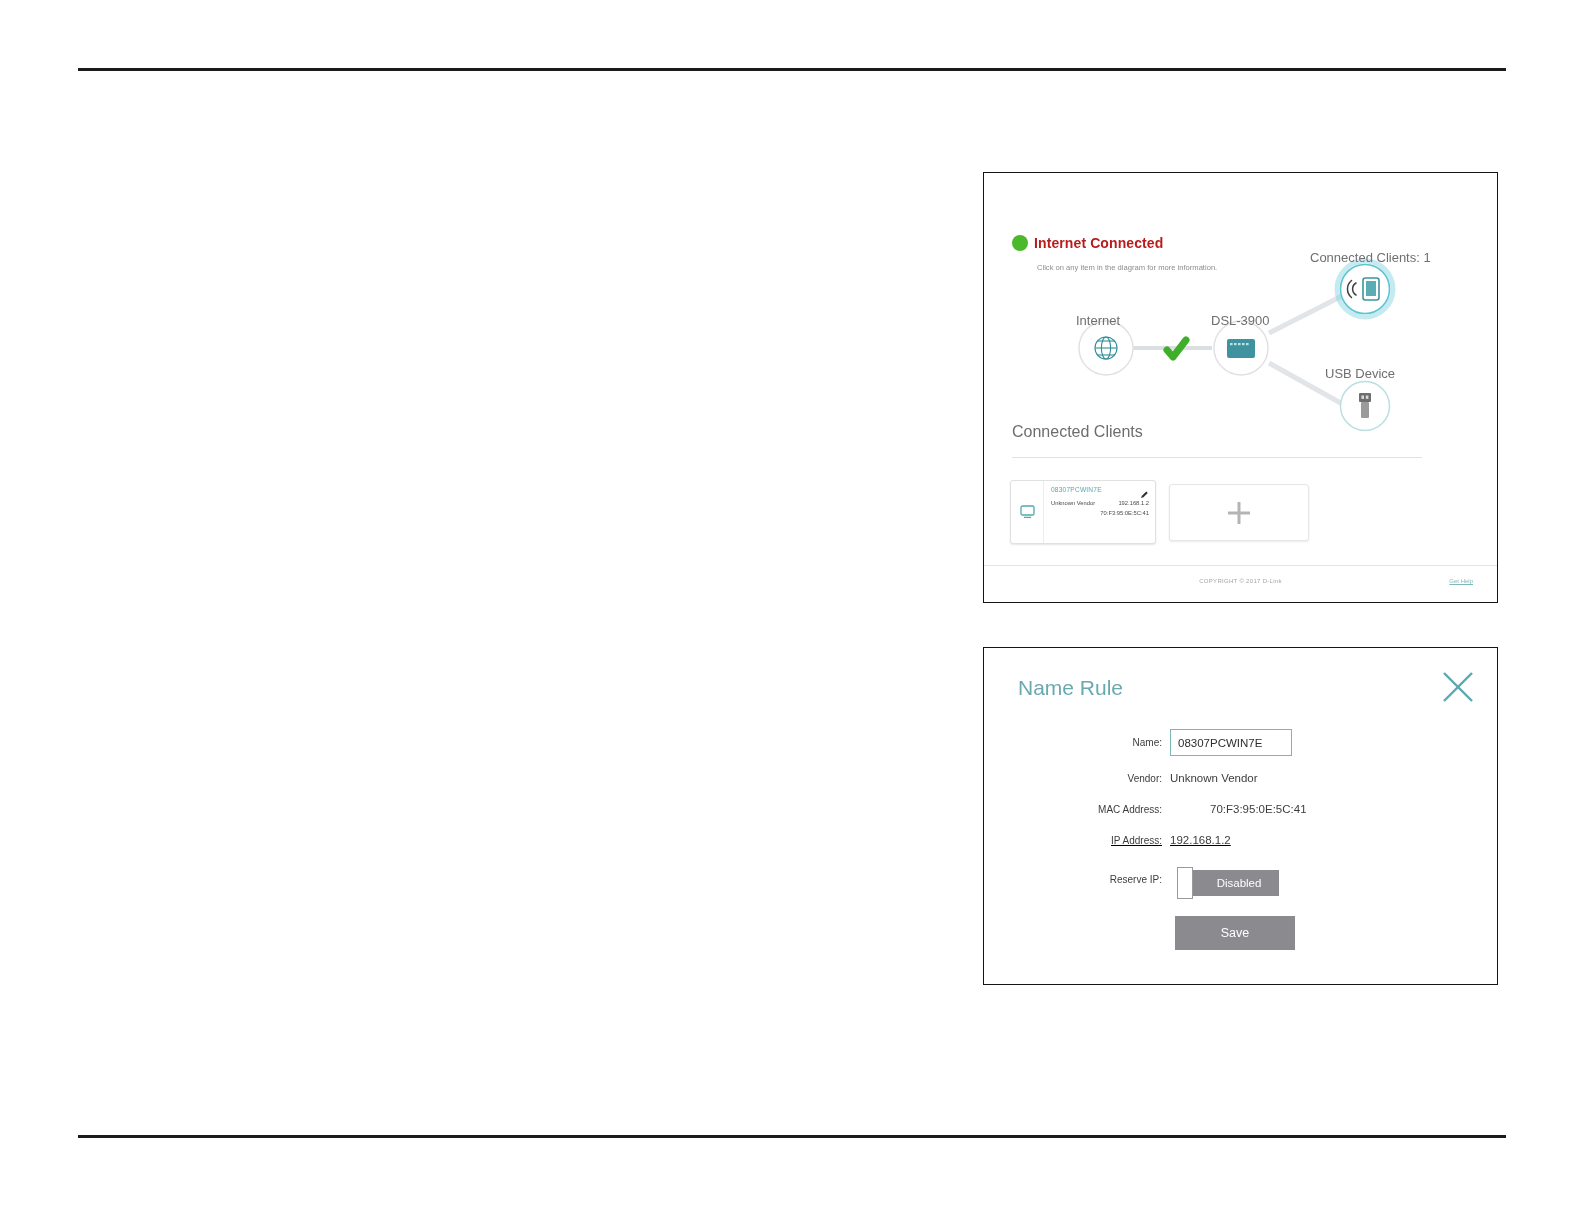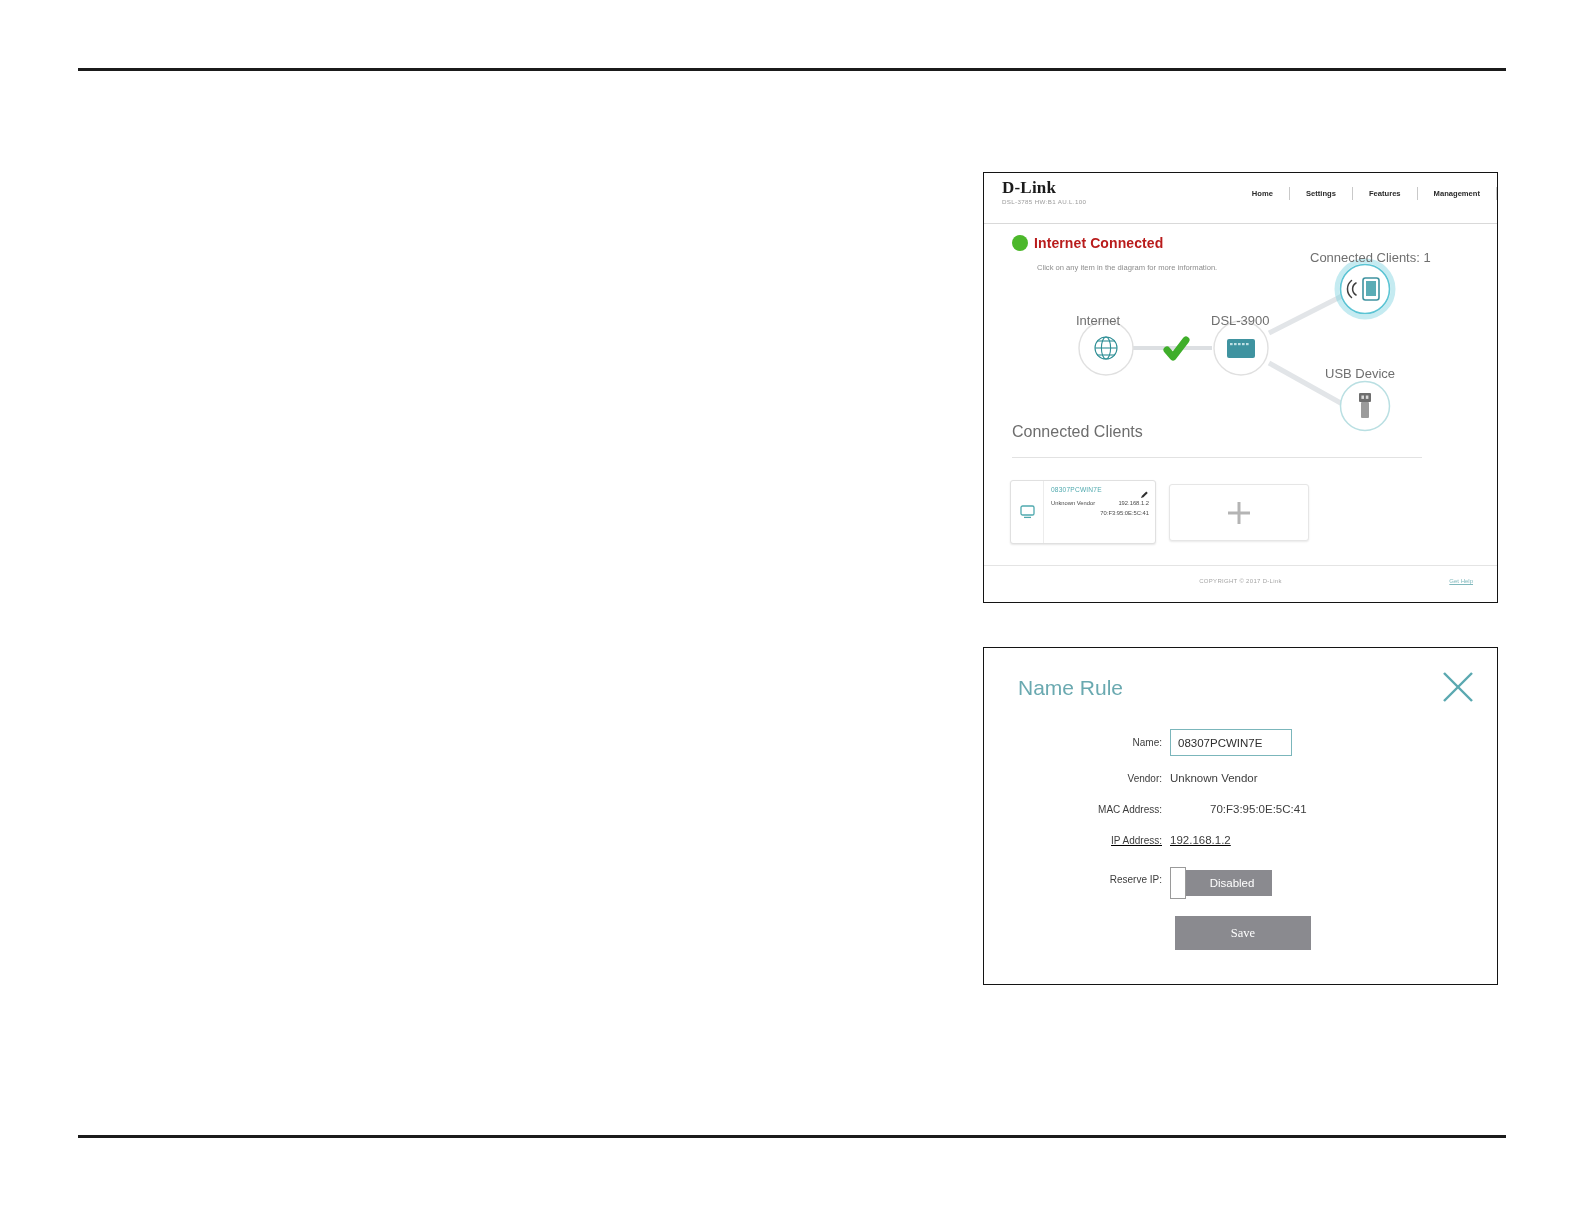--- a/index.html
+++ b/index.html
@@ -71,55 +71,39 @@
   .dlg-close{position:absolute;right:22px;top:22px;}
 
   .form-row{position:absolute;display:flex;align-items:center;}
   .form-label{font-size:10px;color:#3d3d3d;text-align:right;width:152px;
     padding-right:8px;box-sizing:border-box;white-space:nowrap;}
   .form-value{font-size:11.5px;color:#3d3d3d;white-space:nowrap;}
   .name-input{width:122px;height:27px;border:1px solid #7bb6bb;background:#fff;
     font-family:"Liberation Sans", sans-serif;font-size:11.5px;color:#2e2e2e;
     padding:0 7px;box-sizing:border-box;outline:none;}
 
-  .toggle{position:relative;width:16px;height:25px;display:flex;align-items:center;}
+  .toggle{position:relative;width:16px;height:25px;display:flex;align-items:center;margin-left:7px;}
   .toggle-knob{position:absolute;left:0;top:0;width:16px;height:32px;background:#fff;
     border:1px solid #9a9a9a;box-sizing:border-box;z-index:2;}
   .toggle-track{position:absolute;left:12px;top:3px;width:90px;height:26px;background:#8a8a8f;
     display:flex;align-items:center;justify-content:center;z-index:1;}
   .toggle-text{font-size:11.5px;color:#fff;padding-left:10px;}
 
-  .save-btn{position:absolute;left:191px;top:268px;width:136px;height:34px;background:#8a8a8f;
-    border:none;color:#fff;font-family:Liberation Serif, serif;font-size:12.5px;
+  .save-btn{position:absolute;left:191px;top:268px;width:120px;height:34px;background:#8a8a8f;
+    border:none;color:#fff;font-family:Liberation Sans, sans-serif;font-size:12.5px;
     cursor:pointer;}
 </style>
 </head>
 <body>
 
 <div class="page-rule rule-top"></div>
 <div class="page-rule rule-bottom"></div>
 
 <div class="panel" id="panel-dashboard">
 
-  <div class="dash-header">
-    <div class="brand">
-      <div class="brand-name">D-Link</div>
-      <div class="brand-model">DSL-3785  HW:B1  AU.L.100</div>
-    </div>
-    <div class="navbar">
-      <span class="nav-item">Home</span>
-      <span class="nav-sep"></span>
-      <span class="nav-item">Settings</span>
-      <span class="nav-sep"></span>
-      <span class="nav-item">Features</span>
-      <span class="nav-sep"></span>
-      <span class="nav-item">Management</span>
-      <span class="nav-sep"></span>
-    </div>
-  </div>
 
   <div class="status-row">
     <span class="status-dot"></span>
     <span class="status-title">Internet Connected</span>
   </div>
   <div class="status-sub">Click on any item in the diagram for more information.</div>
 
   <div class="topology">
     <svg width="515" height="190" viewBox="0 0 515 190">
 

